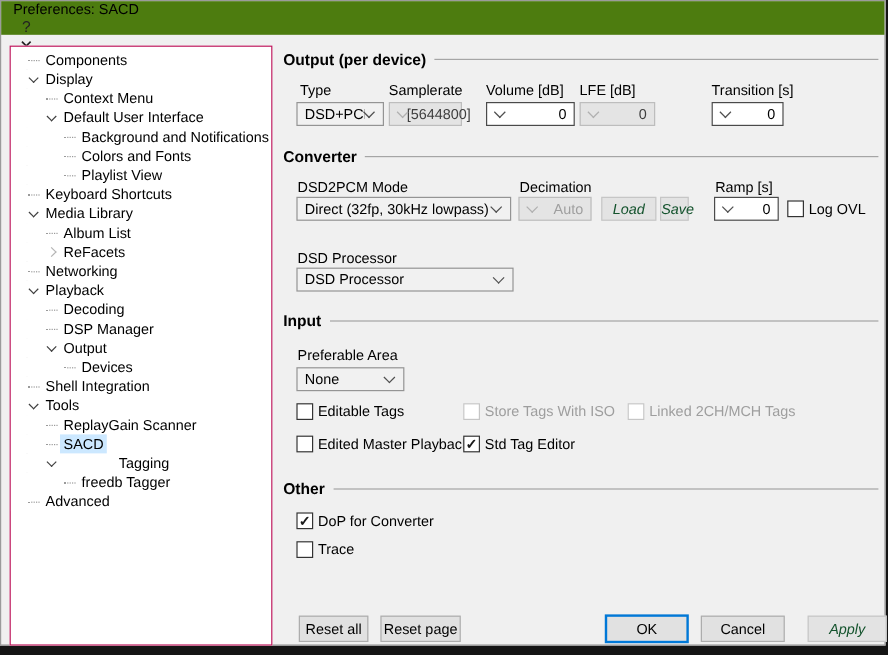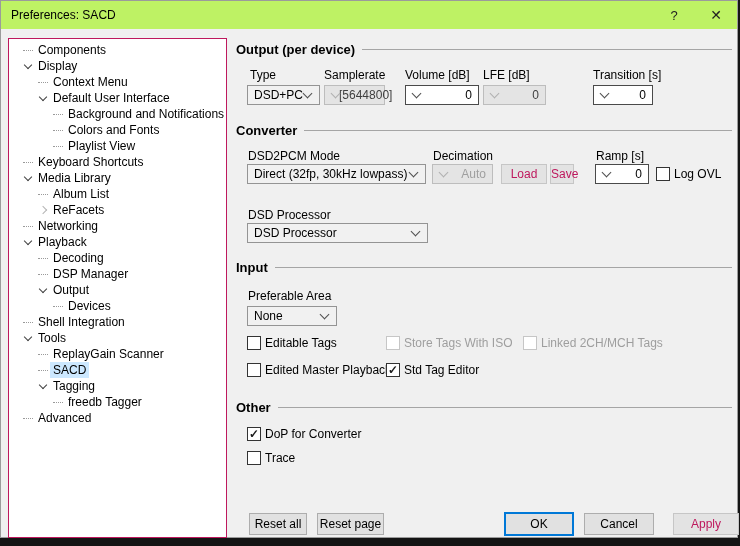--- a/index.html
+++ b/index.html
@@ -1,21 +1,21 @@
 <!DOCTYPE html>
 <html><head>
 <meta charset="utf-8">
 <style>
   html,body{margin:0;padding:0;background:#444;}
   .screen{position:relative;width:740px;height:546px;background:#141414;overflow:hidden;
           font-family:"Liberation Sans",sans-serif;-webkit-font-smoothing:antialiased;}
   .dialog{position:absolute;left:0;top:0;width:738px;height:538px;background:#f0f0f0;
           border:1px solid #9b9b9b;box-sizing:border-box;}
   
-  .titlebar{height:28px;background:#bef264;display:flex;align-items:center;}
+  .titlebar{height:28px;background:#4d7c0f;display:flex;align-items:flex-start;flex-direction:column;}
   .title{font-size:12px;color:#000;padding-left:10px;flex:1;}
   .tb-btn{width:42px;height:28px;display:flex;align-items:center;justify-content:center;
           font-size:13px;color:#222;cursor:default;}
   .tb-btn.close{font-size:14px;}
   
   .tree{position:absolute;left:7px;top:37px;width:219px;height:500px;background:#fff;
         border:1px solid #be185d;box-sizing:border-box;font-size:12px;overflow:hidden;padding-top:3px;}
   .tree::before{content:"";position:absolute;left:13px;top:9px;height:370px;border-left:1px dotted #c3c3c3;}
   .tree-row{height:16px;display:flex;align-items:center;white-space:nowrap;position:relative;background:#fff;}
   .joint{width:15px;height:16px;display:flex;align-items:center;justify-content:center;flex:none;}
@@ -50,21 +50,21 @@
   .cb{width:12px;height:12px;box-sizing:content-box;border:1px solid #333;background:#fff;flex:none;
       display:flex;align-items:center;justify-content:center;font-size:12px;line-height:12px;color:#1a1a1a;}
   .cb.checked::after{content:"✓";font-weight:bold;margin-top:-1px;}
   .cb-label{font-size:12px;color:#000;padding-left:4px;white-space:nowrap;}
   .check-row.disabled .cb{border-color:#c6c6c6;}
   .check-row.disabled .cb-label{color:#9e9e9e;}
   
   .btn{position:absolute;height:22px;box-sizing:border-box;background:#e1e1e1;border:1px solid #adadad;
        font-family:"Liberation Sans",sans-serif;font-size:12px;color:#000;padding:0;}
   .btn.default{border:2px solid #0078d7;}
-  .btn.disabled{background:#e3e3e3;border-color:#c6c6c6;color:#be185d;}
+  .btn.disabled{background:#e3e3e3;border-color:#c6c6c6;color:#14532d;font-style:italic;}
   .sm-btn{height:20px;}
   .taskbar{position:absolute;left:0;bottom:0;width:740px;height:7px;background:#141414;}
 </style>
 </head>
 <body>
 
 <div class="screen">
   <div class="dialog">
 
     <div class="titlebar">
@@ -169,21 +169,21 @@
     <span class="t-label">Tools</span>
   </div>
         <div class="tree-row" style="padding-left: 26px;">
     <span class="joint stub"></span>
     <span class="t-label">ReplayGain Scanner</span>
   </div>
         <div class="tree-row" style="padding-left: 26px;">
     <span class="joint stub"></span>
     <span class="t-label selected">SACD</span>
   </div>
-        <div class="tree-row" style="padding-left: 26px;">
+        <div class="tree-row" style="padding-left: 26px; gap: 46px;">
     <span class="joint exp">
             <span class="chev"></span>
           </span>
     <span class="t-label">Tagging</span>
   </div>
         <div class="tree-row" style="padding-left: 41px;">
     <span class="joint stub"></span>
     <span class="t-label">freedb Tagger</span>
   </div>
         <div class="tree-row" style="padding-left: 11px;">

